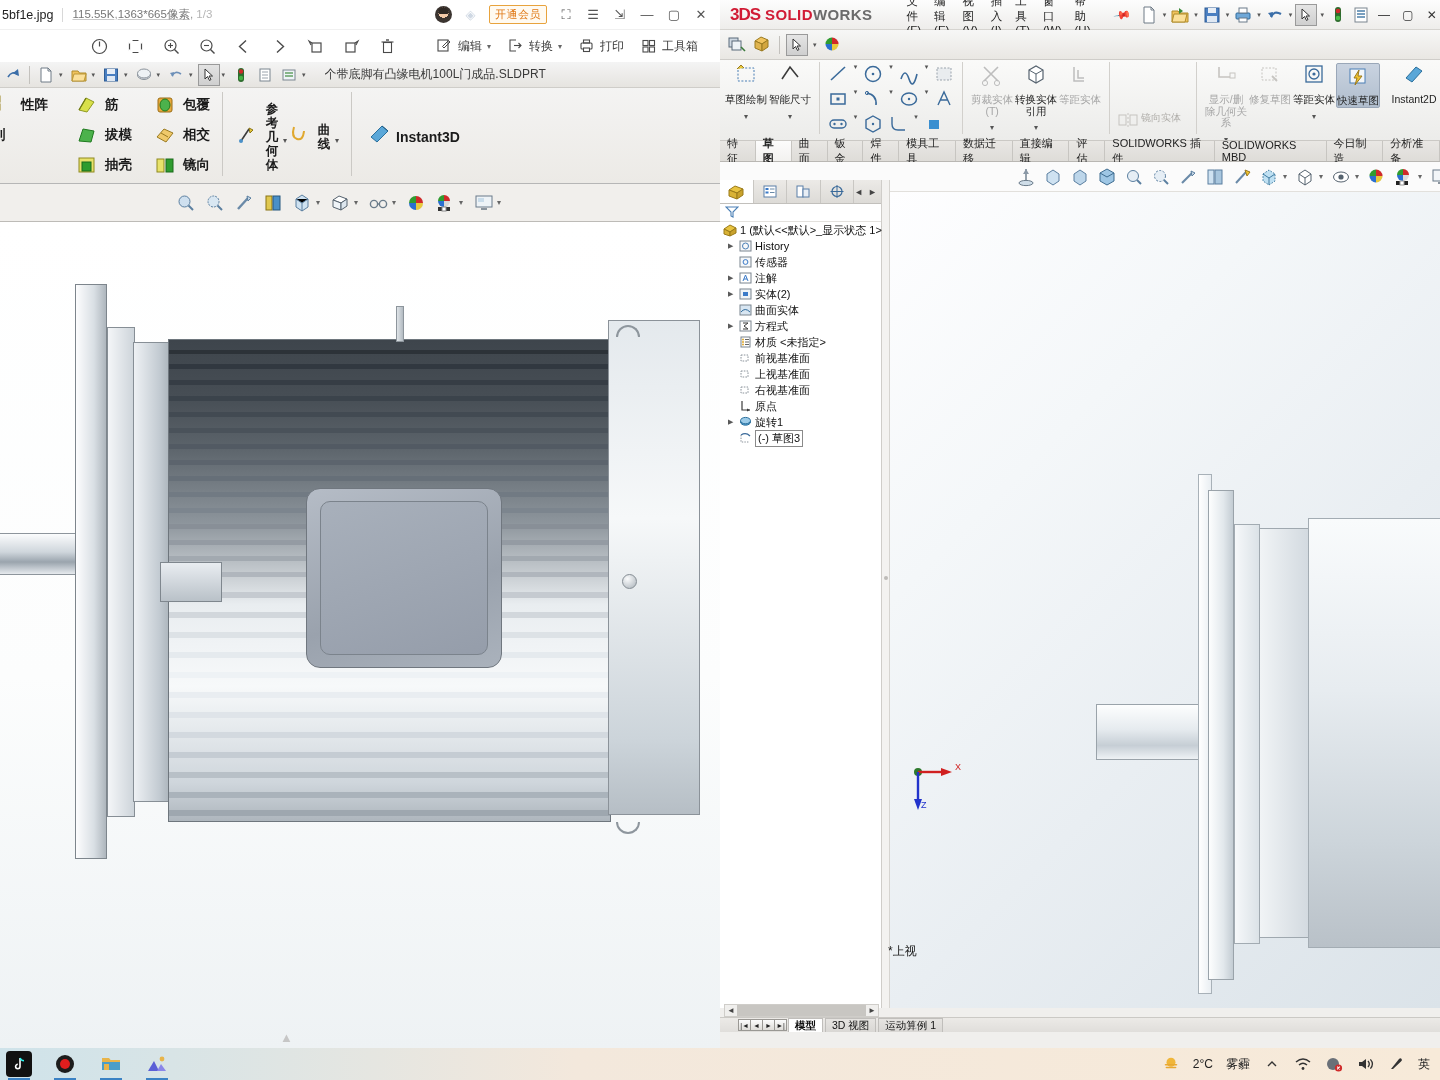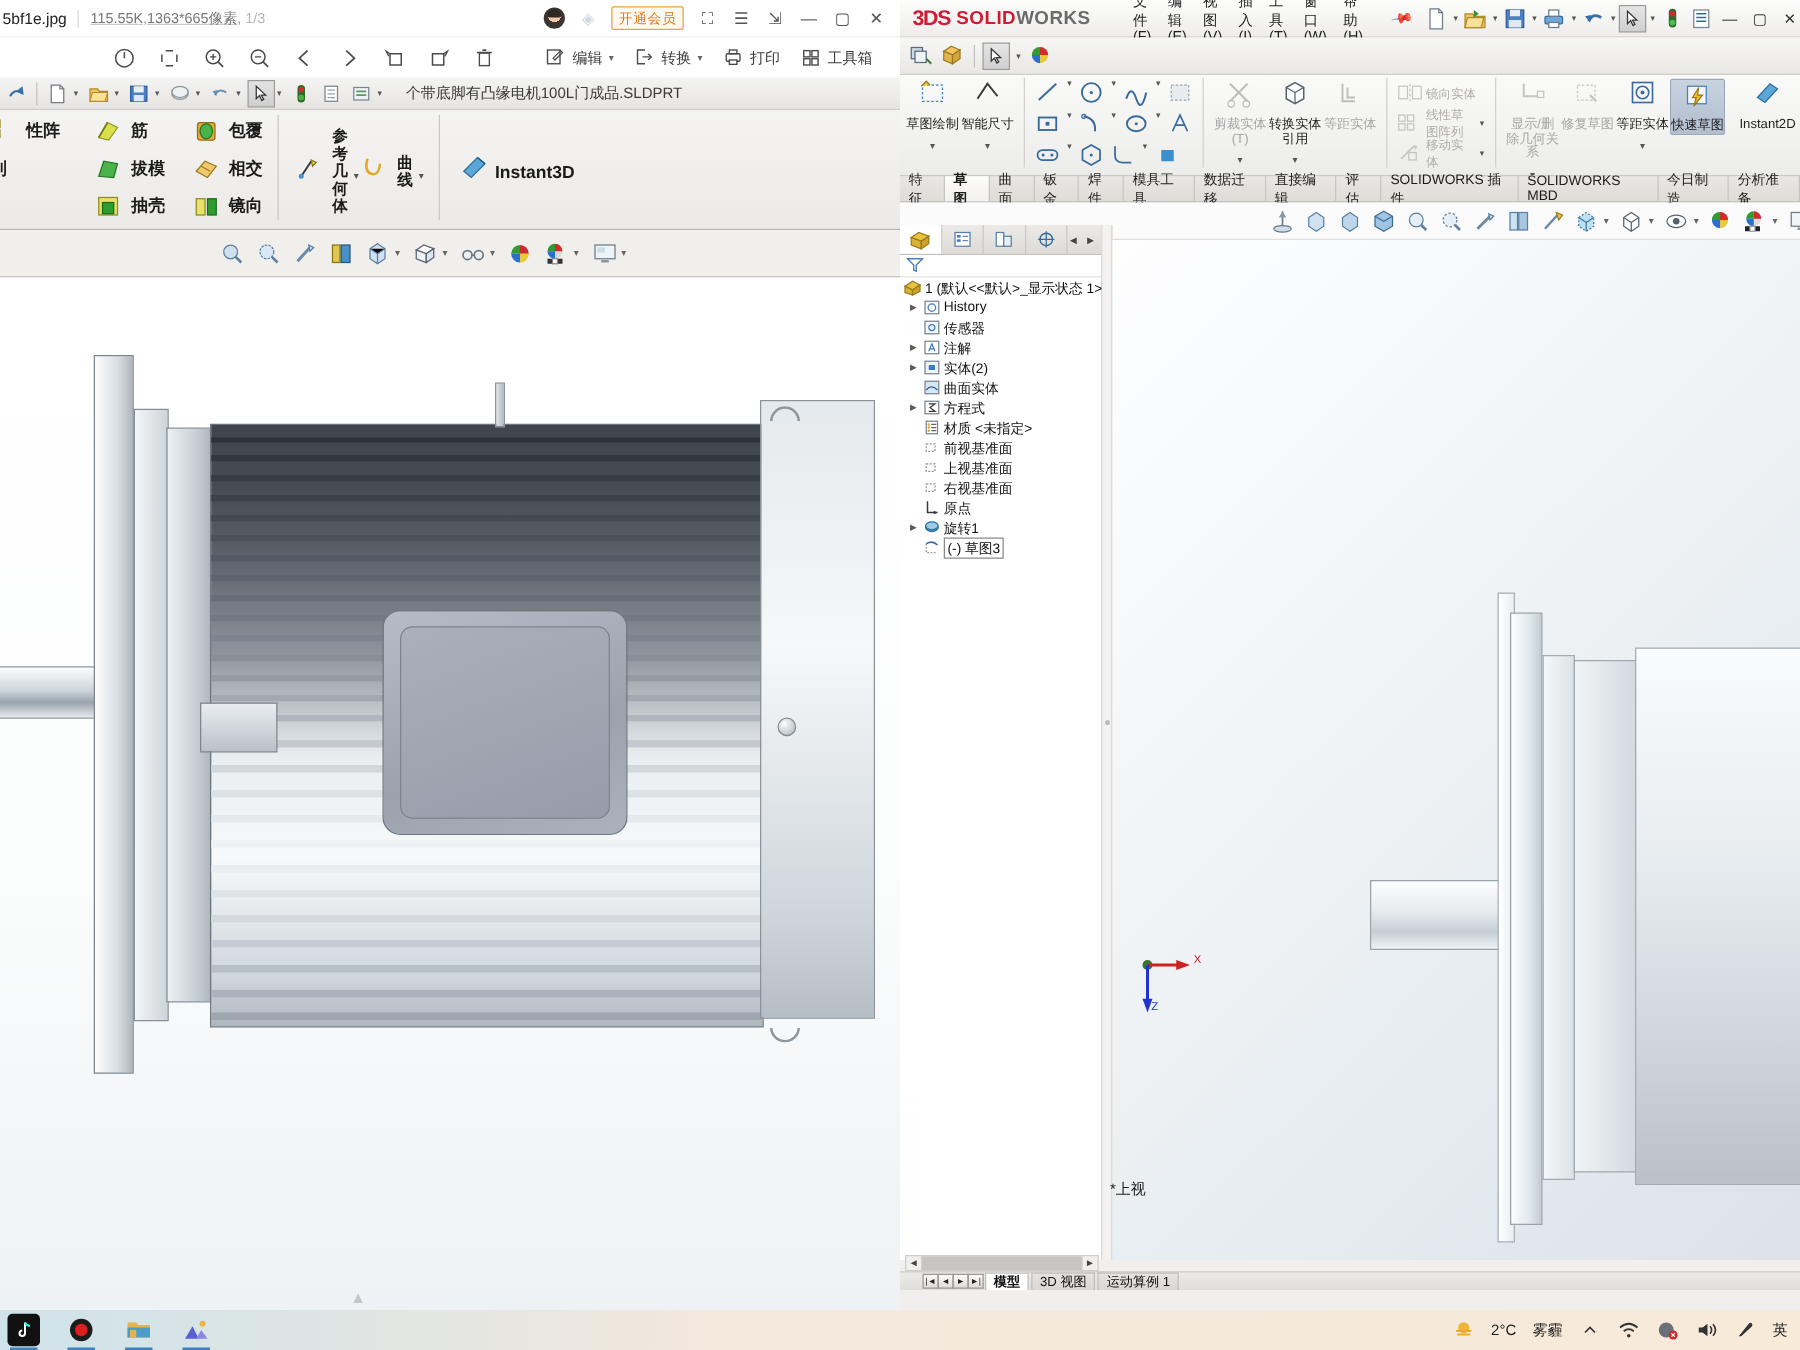--- a/index.html
+++ b/index.html
@@ -148,21 +148,21 @@
     background:linear-gradient(#f7f7f6,#e9e7e3);border-bottom:1px solid #cfcdc9;
     display:flex;align-items:center;gap:3px;padding-left:6px;}
 
   #sw-ribbon{ position:absolute;left:0;top:60px;width:720px;height:80px;
     background:linear-gradient(#fafaf9,#ececea); display:flex; align-items:flex-start;}
   .swgrp{ display:flex; padding:3px 4px 0 4px; height:78px; align-items:flex-start;}
   .swsep{ width:1px;background:#d2d0cc;height:72px;margin:2px 3px 0 3px;}
   .swbig{ width:44px; display:flex;flex-direction:column;align-items:center;}
   .swbig .lbl{ font-size:10.5px;color:#1f1f1f;text-align:center;line-height:11.5px;margin-top:2px;}
   .swbig.dim .lbl{ color:#a6a6a6;}
-  .swrow{ display:flex;align-items:center;gap:2px;height:24px;}
+  .swrow{ display:flex;gap:2px;height:24px;margin-top:48px;}
   .swrow .lbl{font-size:10px;color:#3a3a3a;}
   .swrow.dim .lbl{color:#b0aeaa;}
   .swquick{ border:1px solid #9aa7b8; background:linear-gradient(#c9d3e0,#b0bdcd); border-radius:2px;}
 
   #sw-tabs{ position:absolute;left:0;top:140px;width:720px;height:22px;
     background:linear-gradient(#e9e7e4,#dedcd8); border-top:1px solid #cbc9c5; border-bottom:1px solid #b9b7b3;
     display:flex; align-items:stretch; }
   .swtab{ display:flex;align-items:center;padding:0 7px;font-size:11px;color:#1d1d1d;
     border-right:1px solid #c7c5c1; }
   .swtab.active{ background:linear-gradient(#fcfcfc,#f2f1ef); font-weight:bold;}

